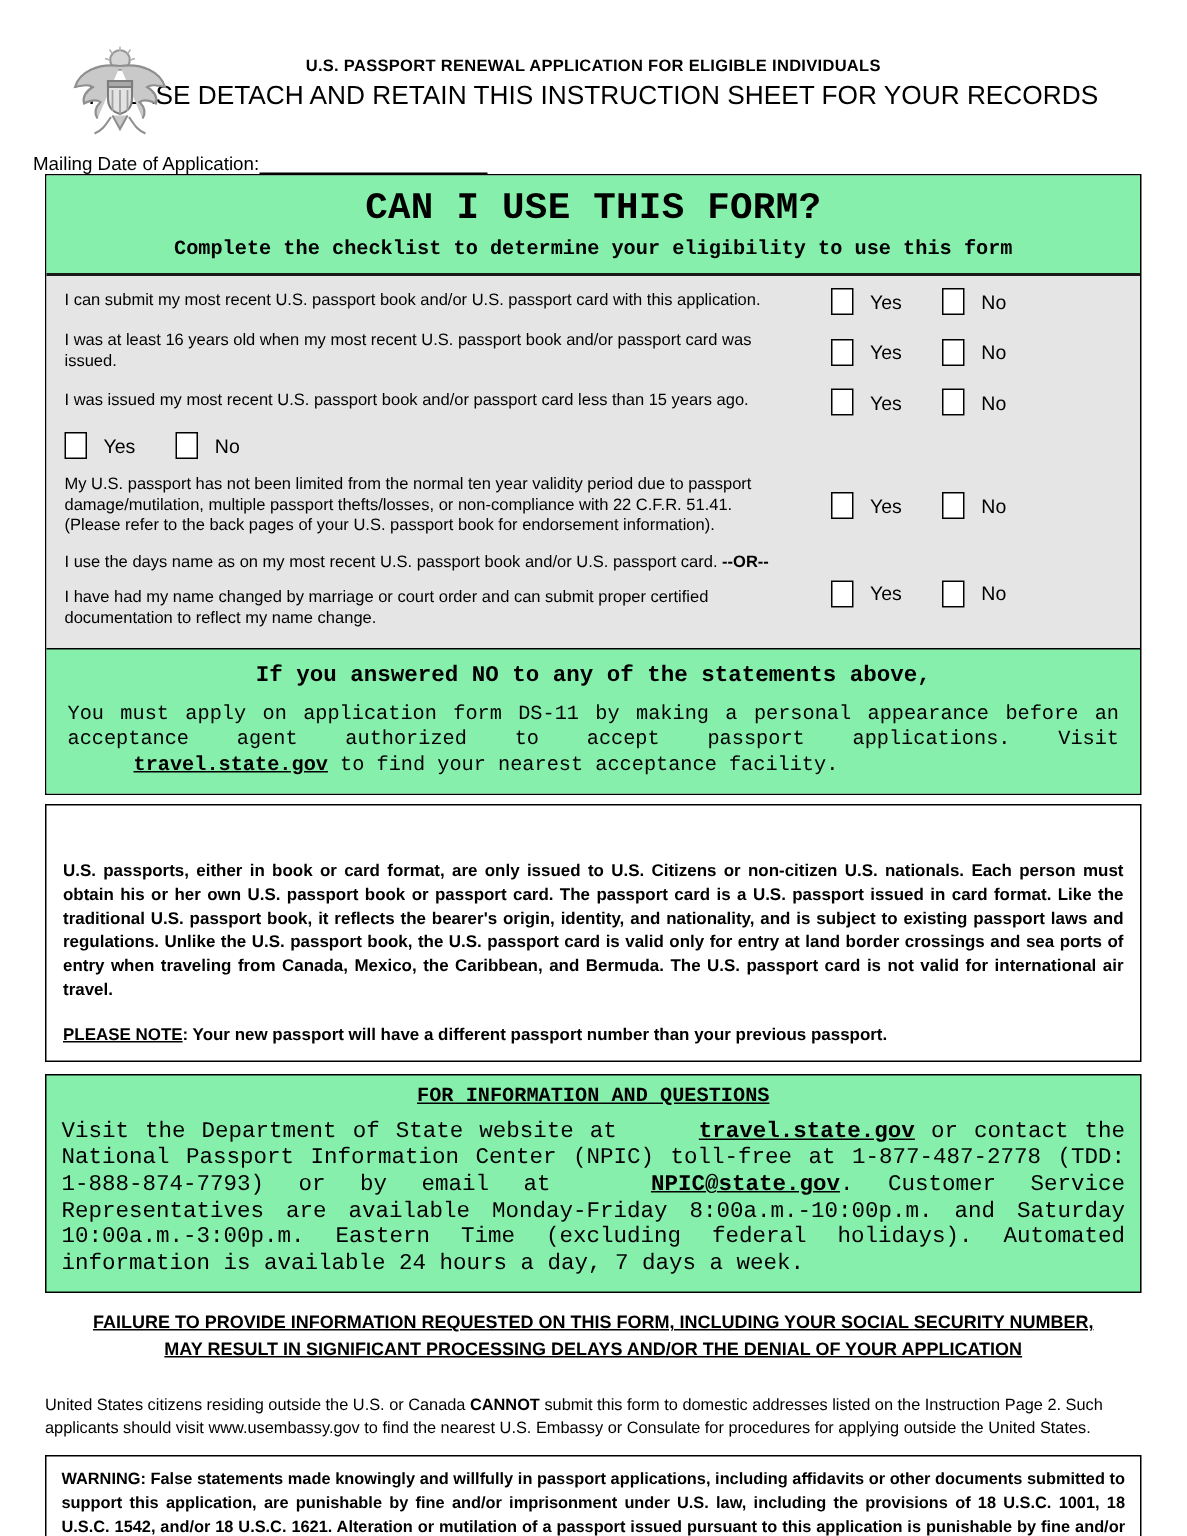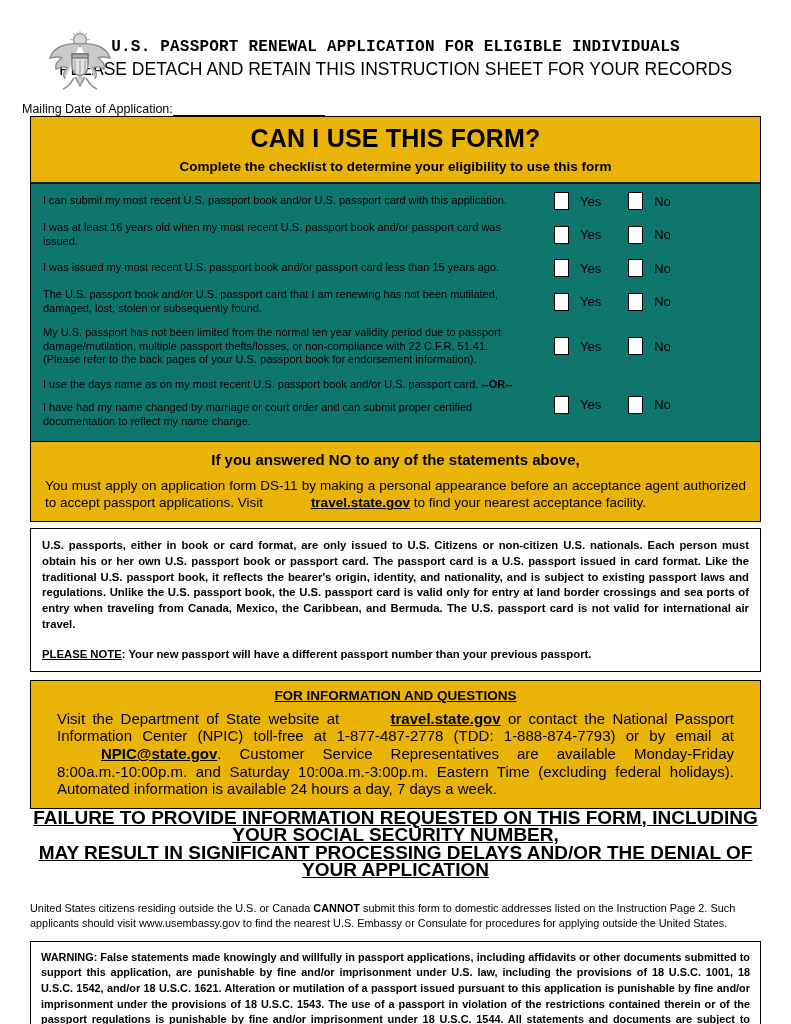--- a/index.html
+++ b/index.html
@@ -3,60 +3,60 @@
 <meta charset="utf-8">
 <style>
   html,body{margin:0;padding:0;background:#fff;}
   body{width:791px;height:1024px;font-family:"Liberation Sans",sans-serif;color:#000;-webkit-font-smoothing:antialiased;}
   .page{position:relative;padding:30px 30px 0 30px;box-sizing:border-box;width:791px;}
 
   
   .hdr{position:relative;min-height:66px;}
   .seal{position:absolute;left:15px;top:0;width:70px;height:64px;}
   .titles{text-align:center;padding-top:8px;}
-  .title1{font-weight:bold;font-size:16px;letter-spacing:.2px;font-family:Liberation Mono, monospace;}
+  .title1{font-weight:bold;font-size:11px;letter-spacing:.2px;}
   .title2{font-size:17.5px;margin-top:3px;}
   .mailing{font-size:12.5px;margin:6px 0 0 -8px;}
   .mailing .fill-line{display:inline-block;width:152px;border-bottom:1px solid #000;height:12px;vertical-align:bottom;}
 
   
   .box{border:1.6px solid #000;box-sizing:border-box;}
-  .shaded{background:#eab308;}
+  .shaded{background:#86efac;font-family:Liberation Mono, monospace;}
 
   .eligibility-head{text-align:center;border-bottom:2px solid #1a1a1a;padding:5px 8px 8px;}
   .eligibility-head .h1{font-weight:bold;font-size:25px;letter-spacing:.2px;margin:2px 0 6px;}
   .eligibility-head .h2{font-weight:bold;font-size:13.5px;}
 
-  .checklist{background:#0f766e;padding:8px 14px 2px 12px;}
+  .checklist{background:#e5e5e5;padding:8px 14px 2px 12px;}
   .row{display:flex;justify-content:space-between;margin-bottom:11px;}
   .row .q{width:485px;font-size:11px;line-height:13.5px;}
   .yn{width:192px;display:flex;align-items:center;flex:none;}
   .row.center{align-items:center;}
   .row.top .yn{margin-top:4px;}
   .cb{width:15px;height:18px;border:1.7px solid #000;box-sizing:border-box;background:#fff;flex:none;}
   .yn-label{font-size:13px;margin-left:11px;}
   .cb.second{margin-left:27px;}
   .or{font-weight:bold;font-size:11px;}
   .q .part2{margin-top:10px;}
 
   .stop{border-top:1.6px solid #000;padding:8px 14px 10px;}
   .stop-line{text-align:center;font-weight:bold;font-size:15px;line-height:19px;}
   .stop-body{font-size:13.5px;line-height:17px;text-align:justify;margin-top:8px;}
   .lnk{font-weight:bold;text-decoration:underline;margin-left:44px;}
 
   .infobox{margin-top:6px;padding:9px 11px 11px;}
-  .bold-par{font-weight:bold;font-size:11.3px;line-height:15.8px;text-align:justify;}
+  .bold-par{font-weight:bold;font-size:11.3px;line-height:15.8px;text-align:justify;margin-top:28px;}
   .note{margin-top:15px;font-weight:bold;font-size:11.3px;}
   .note .nlabel{text-decoration:underline;}
 
-  .qbox{margin-top:8px;padding:7px 26px 10px;}
+  .qbox{margin-top:8px;padding:7px 10px 10px;}
   .qhead{text-align:center;font-weight:bold;font-size:13.5px;text-decoration:underline;margin-bottom:7px;}
   .qpar{font-size:15px;line-height:17.6px;text-align:justify;}
 
-  .failure{text-align:center;font-weight:bold;font-size:19px;line-height:17.5px;}
+  .failure{margin-top:11px;text-align:center;font-weight:bold;font-size:12px;line-height:17.5px;}
   .failure div{text-decoration:underline;}
 
   .abroad-head{margin-top:16px;text-align:center;font-weight:bold;font-size:12.5px;text-decoration:underline;}
   .abroad-par{margin-top:22px;font-size:10.9px;line-height:15px;}
   .b{font-weight:bold;}
 
   .warnbox{margin-top:10px;padding:8px 10px;}
   .warn-par{font-weight:bold;font-size:10.9px;line-height:15.6px;text-align:justify;}
 </style>
 </head>
@@ -132,21 +132,20 @@
         <div class="q">I was issued my most recent U.S. passport book and/or passport card less than 15 years ago.</div>
         <div class="yn">
           <span class="cb"></span>
             <span class="yn-label">Yes</span>
           <span class="cb second"></span>
             <span class="yn-label">No</span>
         </div>
       </div>
 
       <div class="row center">
-        <div class="q">The U.S. passport book and/or U.S. passport card that I am renewing has not been mutilated, damaged, lost, stolen or subsequently found.</div>
         <div class="yn">
           <span class="cb"></span>
             <span class="yn-label">Yes</span>
           <span class="cb second"></span>
             <span class="yn-label">No</span>
         </div>
       </div>
 
       <div class="row center">
         <div class="q">My U.S. passport has not been limited from the normal ten year validity period due to passport damage/mutilation, multiple passport thefts/losses, or non-compliance with 22 C.F.R. 51.41.  (Please refer to the back pages of your U.S. passport book for endorsement information).</div>

